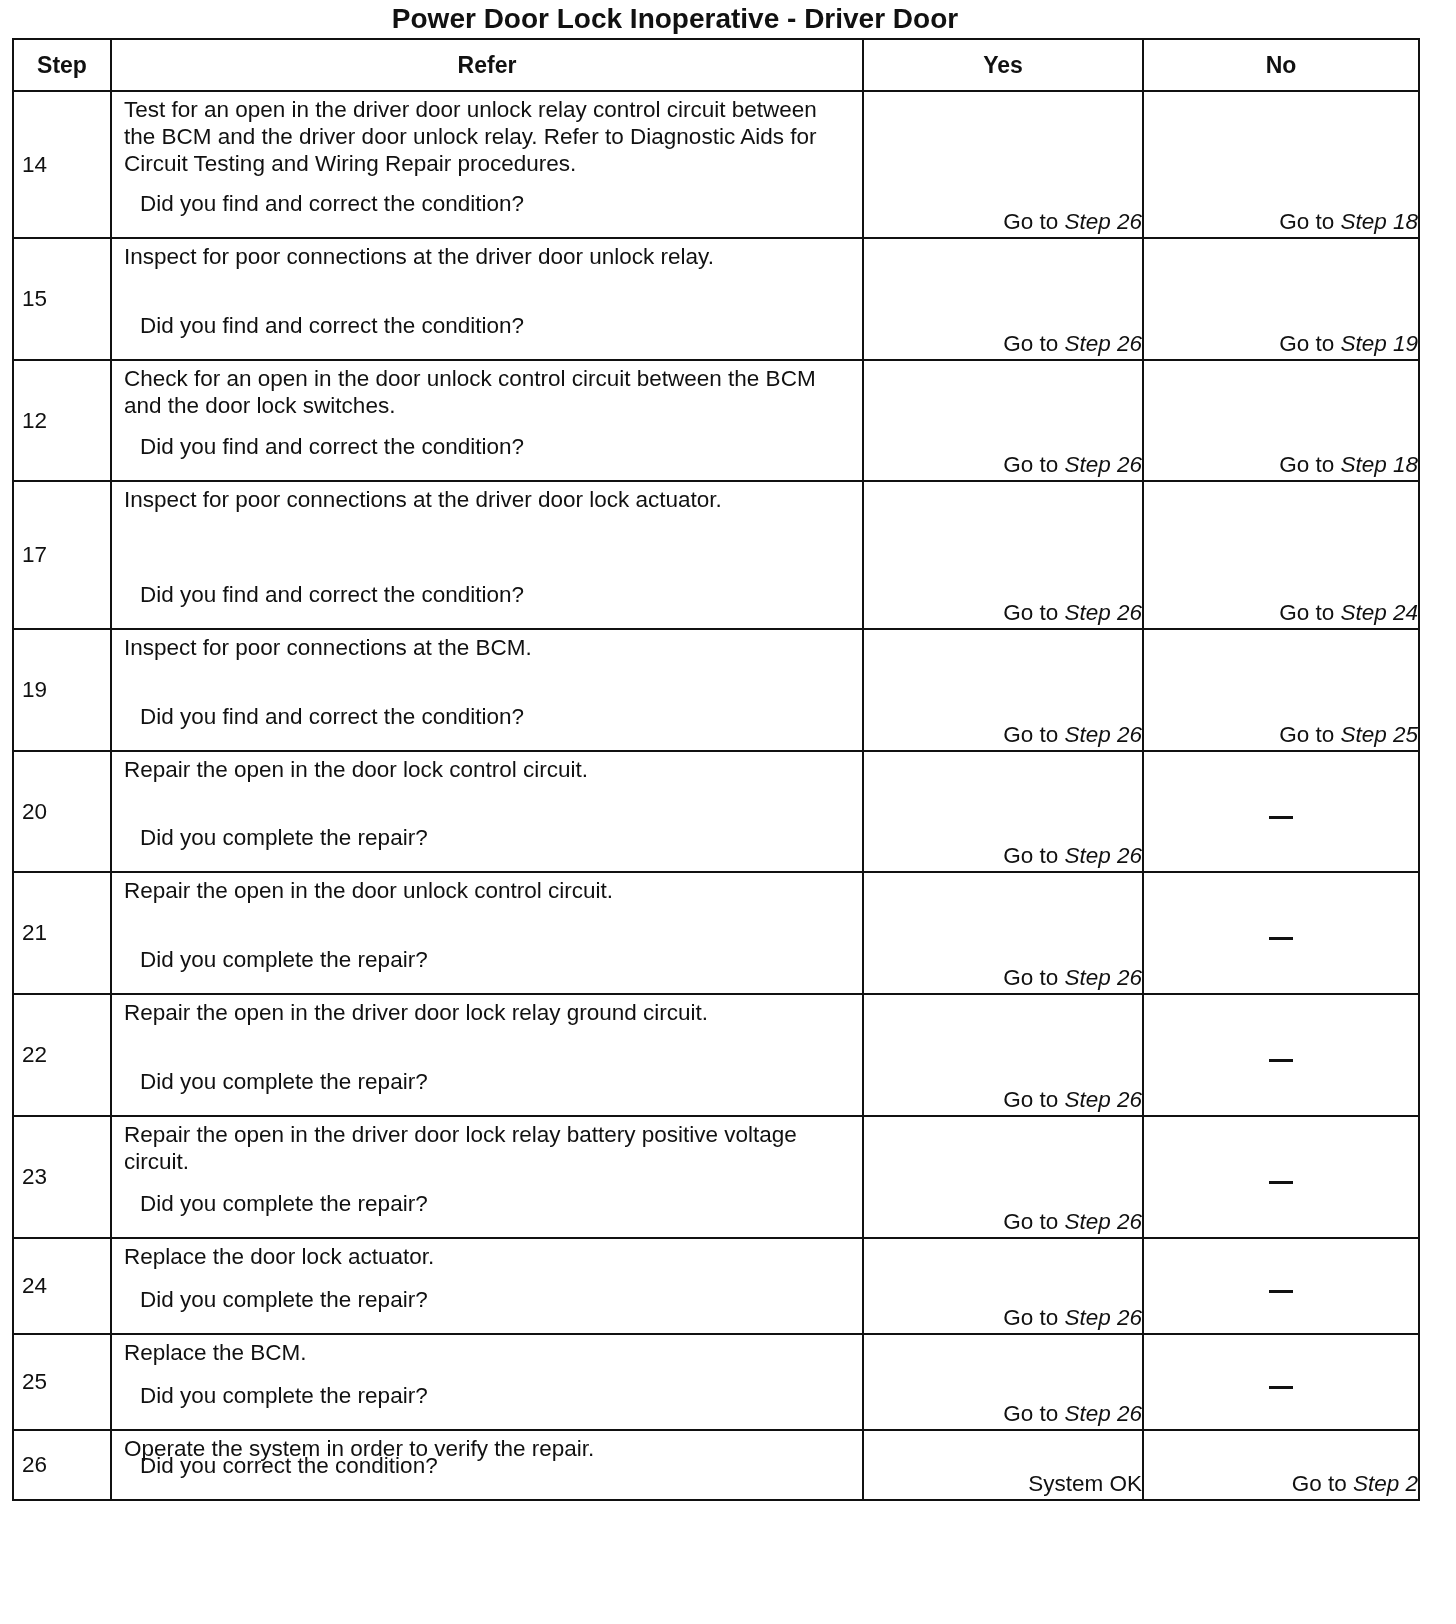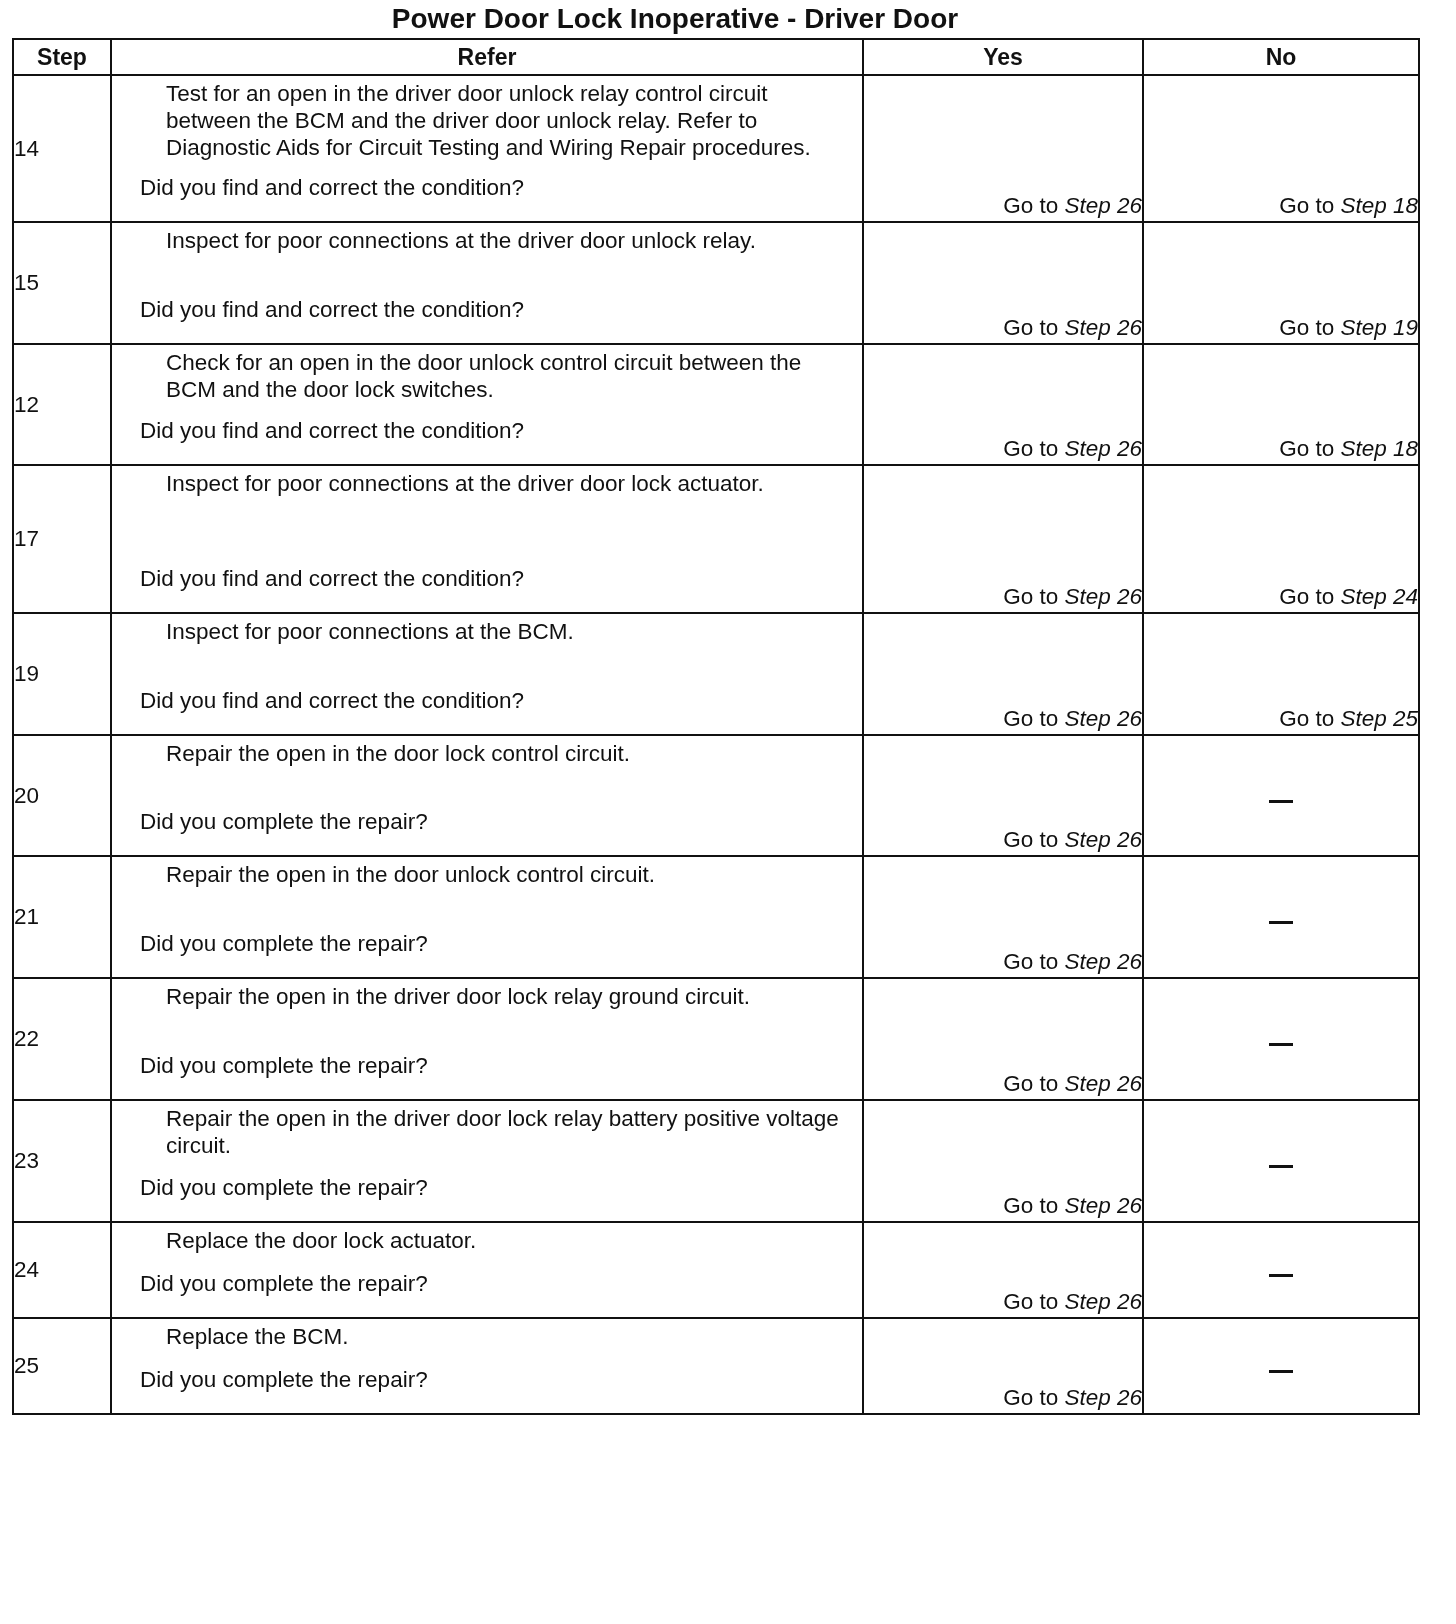--- a/index.html
+++ b/index.html
@@ -1,24 +1,24 @@
 <!DOCTYPE html>
 <html><head>
 <meta charset="utf-8">
 <style>
   html,body{margin:0;padding:0;background:#fff;}
   body{width:1456px;height:1624px;position:relative;font-family:"Liberation Sans",sans-serif;color:#111;overflow:hidden;}
   .title{position:absolute;left:0;width:1350px;top:0;text-align:center;font-weight:bold;font-size:28px;line-height:38px;}
   table{position:absolute;left:12px;top:38px;border-collapse:collapse;width:1406px;table-layout:fixed;}
-  td,th{border:2.5px solid #111;padding:0;vertical-align:top;font-size:22.5px;}
+  td,th{border:2.5px solid #111;padding:8px;vertical-align:top;font-size:22.5px;}
   th{height:34px;font-weight:bold;text-align:center;vertical-align:middle;font-size:23px;}
   col.c1{width:98px;} col.c2{width:752px;} col.c3{width:280px;} col.c4{width:276px;}
   .step{text-align:left;vertical-align:middle;}
   .cell{position:relative;}
-  .desc{position:absolute;left:12px;top:4px;right:10px;line-height:27px;margin-left:42px;}
+  .desc{position:absolute;left:12px;top:4px;right:10px;line-height:27px;}
   .q{position:absolute;left:12px;bottom:20px;line-height:27px;margin-left:16px;}
   .ans{position:absolute;left:0;right:0;bottom:2px;text-align:right;line-height:27px;}
   .ans i{font-style:italic;}
   .dash{position:absolute;left:0;right:0;top:50%;transform:translateY(-50%);text-align:center;}
   .dash span{display:inline-block;width:24px;height:3px;background:#111;}
 </style>
 </head>
 <body>
 
 <div class="title">Power Door Lock Inoperative - Driver Door</div>
@@ -175,14 +175,27 @@
           <div class="desc">Replace the BCM.</div>
           <div class="q">Did you complete the repair?</div>
         </td>
         <td class="cell">
           <div class="ans"><span>Go to</span> <i>Step 26</i></div>
         </td>
         <td class="cell">
           <div class="dash"><span></span></div>
         </td>
       </tr>
+      <tr style="height: 70px;">
+        <td class="step">26</td>
+        <td class="cell">
+          <div class="desc">Operate the system in order to verify the repair.</div>
+          <div class="q">Did you correct the condition?</div>
+        </td>
+        <td class="cell">
+          <div class="ans">System OK</div>
+        </td>
+        <td class="cell">
+          <div class="ans"><span>Go to</span> <i>Step 2</i></div>
+        </td>
+      </tr>
     </tbody>
 </table>
 
 </body></html>

